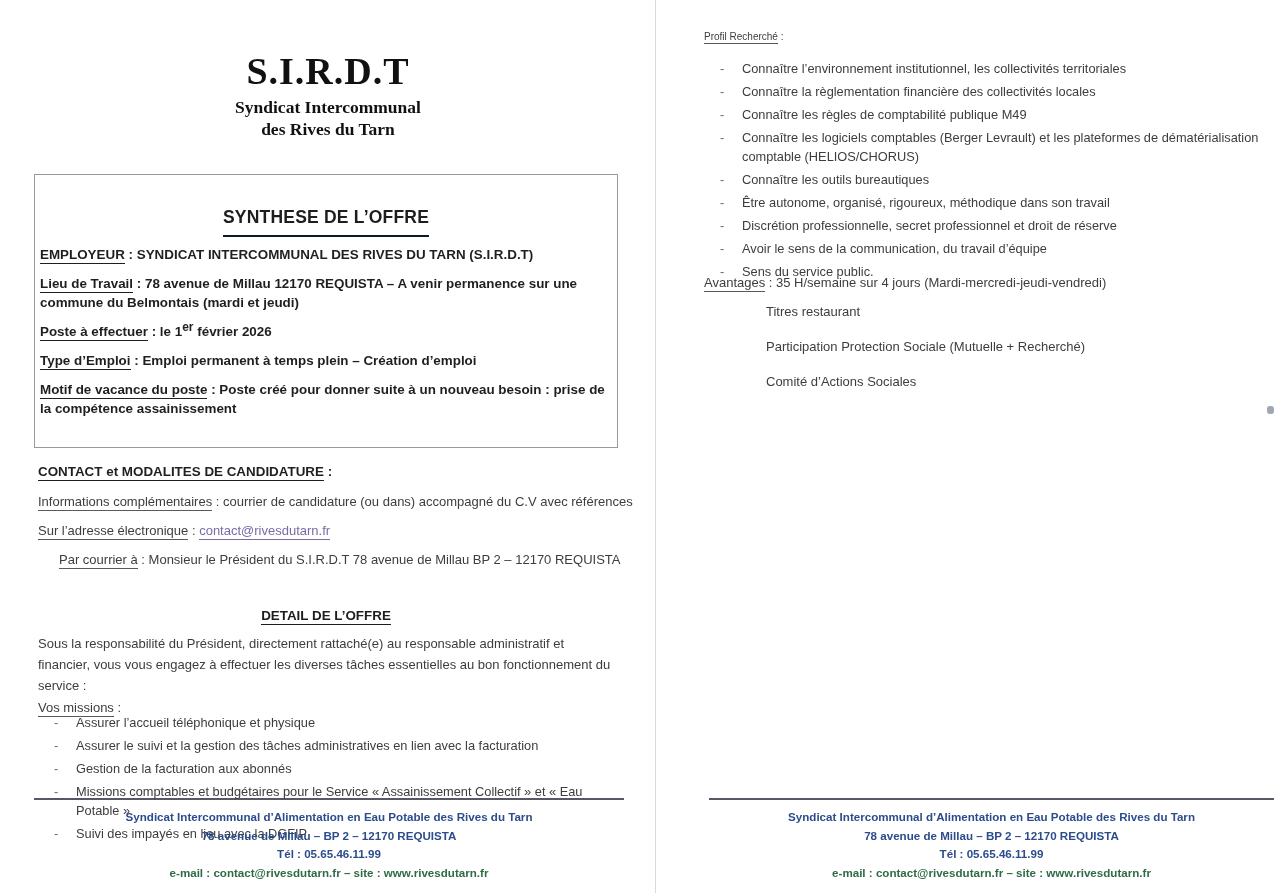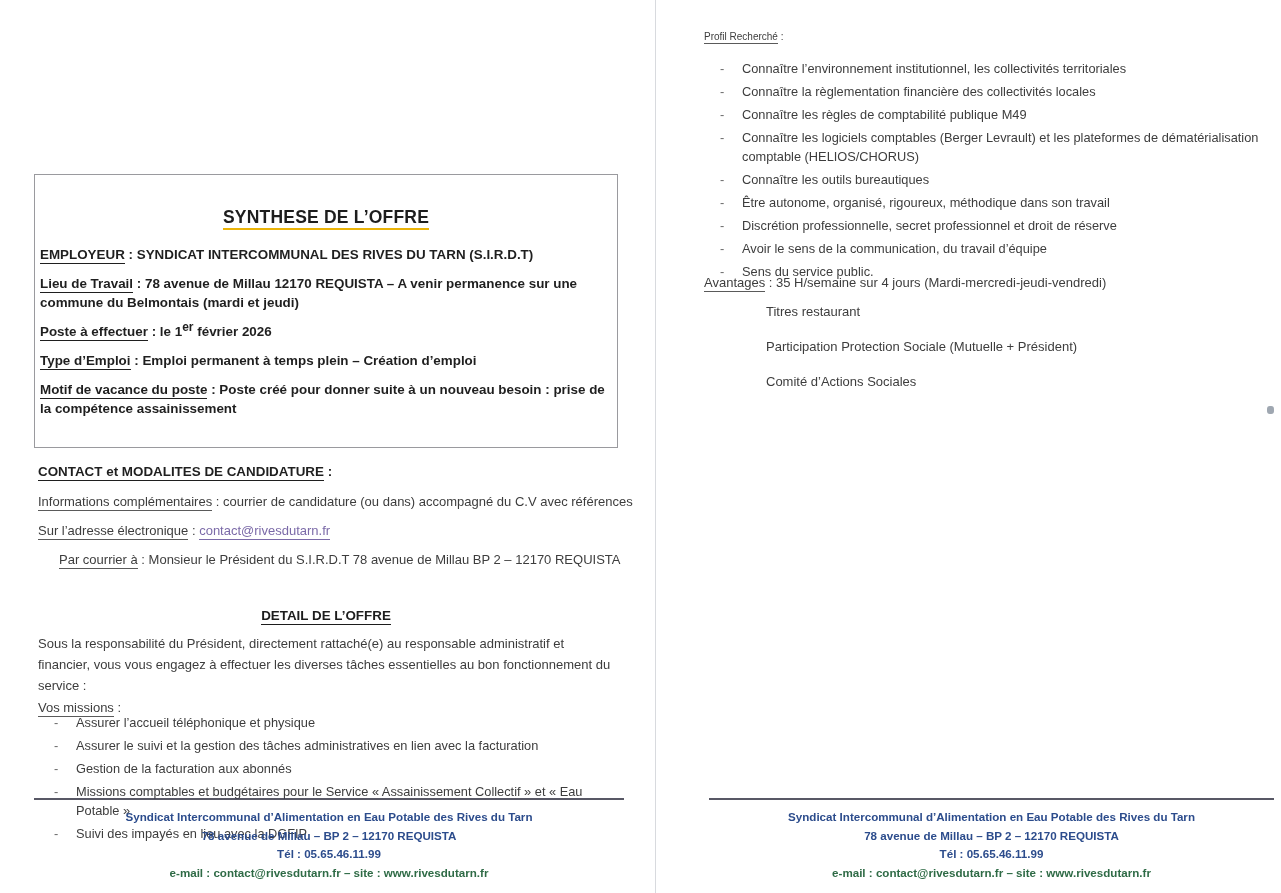--- a/index.html
+++ b/index.html
@@ -89,22 +89,22 @@
     left: 34px;
     top: 207px;
     width: 584px;
     text-align: center;
     font-size: 17.5px;
     font-weight: bold;
     color: #1d1d1d;
     letter-spacing: .2px;
   }
   .synthese-title span {
-    border-bottom: 2px solid #eab308;
-    padding-bottom: 1px;
+    border-bottom: 2px solid #0f172a;
+    padding-bottom: 8px;
   }
 
   .box-body {
     position: absolute;
     left: 40px;
     top: 245px;
     width: 573px;
   }
   .box-line {
     font-size: 13.4px;
@@ -278,20 +278,25 @@
     line-height: 1.42;
   }
   .footer p.green-mail { color: #2f6b46; }
   .footer .pad-bottom { padding-bottom: 10px; }
 </style>
 </head>
 <body>
 
 <div class="scan-page" id="page-left">
 
+  <div class="letterhead">
+    <div class="lh-acronym">S.I.R.D.T</div>
+    <div class="lh-line1">Syndicat Intercommunal</div>
+    <div class="lh-line2">des Rives du Tarn</div>
+  </div>
 
   <div class="synthese-box"></div>
 
   <div class="synthese-title">
     <span>SYNTHESE DE L’OFFRE</span>
   </div>
 
   <div class="box-body">
     <div class="box-line">
       <span class="lbl">EMPLOYEUR</span><span> : SYNDICAT INTERCOMMUNAL DES RIVES DU TARN (S.I.R.D.T)</span>
@@ -370,21 +375,21 @@
   <li>Avoir le sens de la communication, du travail d’équipe</li>
   <li>Sens du service public.</li>
 </ul>
 
 <div class="avantages-head">
   <span class="lbl">Avantages</span><span> : 35 H/semaine sur 4 jours (Mardi-mercredi-jeudi-vendredi)</span>
 </div>
 
 <ul class="avantages-list">
   <li>Titres restaurant</li>
-  <li>Participation Protection Sociale (Mutuelle + Président)</li>
+  <li>Participation Protection Sociale (Mutuelle + Recherché)</li>
   <li>Comité d’Actions Sociales</li>
 </ul>
 
 <div class="footer" id="footer-right">
   <div class="footer-rule"></div>
   <p>Syndicat Intercommunal d’Alimentation en Eau Potable des Rives du Tarn</p>
   <p>78 avenue de Millau – BP 2 – 12170 REQUISTA</p>
   <p>Tél : 05.65.46.11.99</p>
   <p class="green-mail pad-bottom">e-mail : contact@rivesdutarn.fr – site : www.rivesdutarn.fr</p>
 </div>

